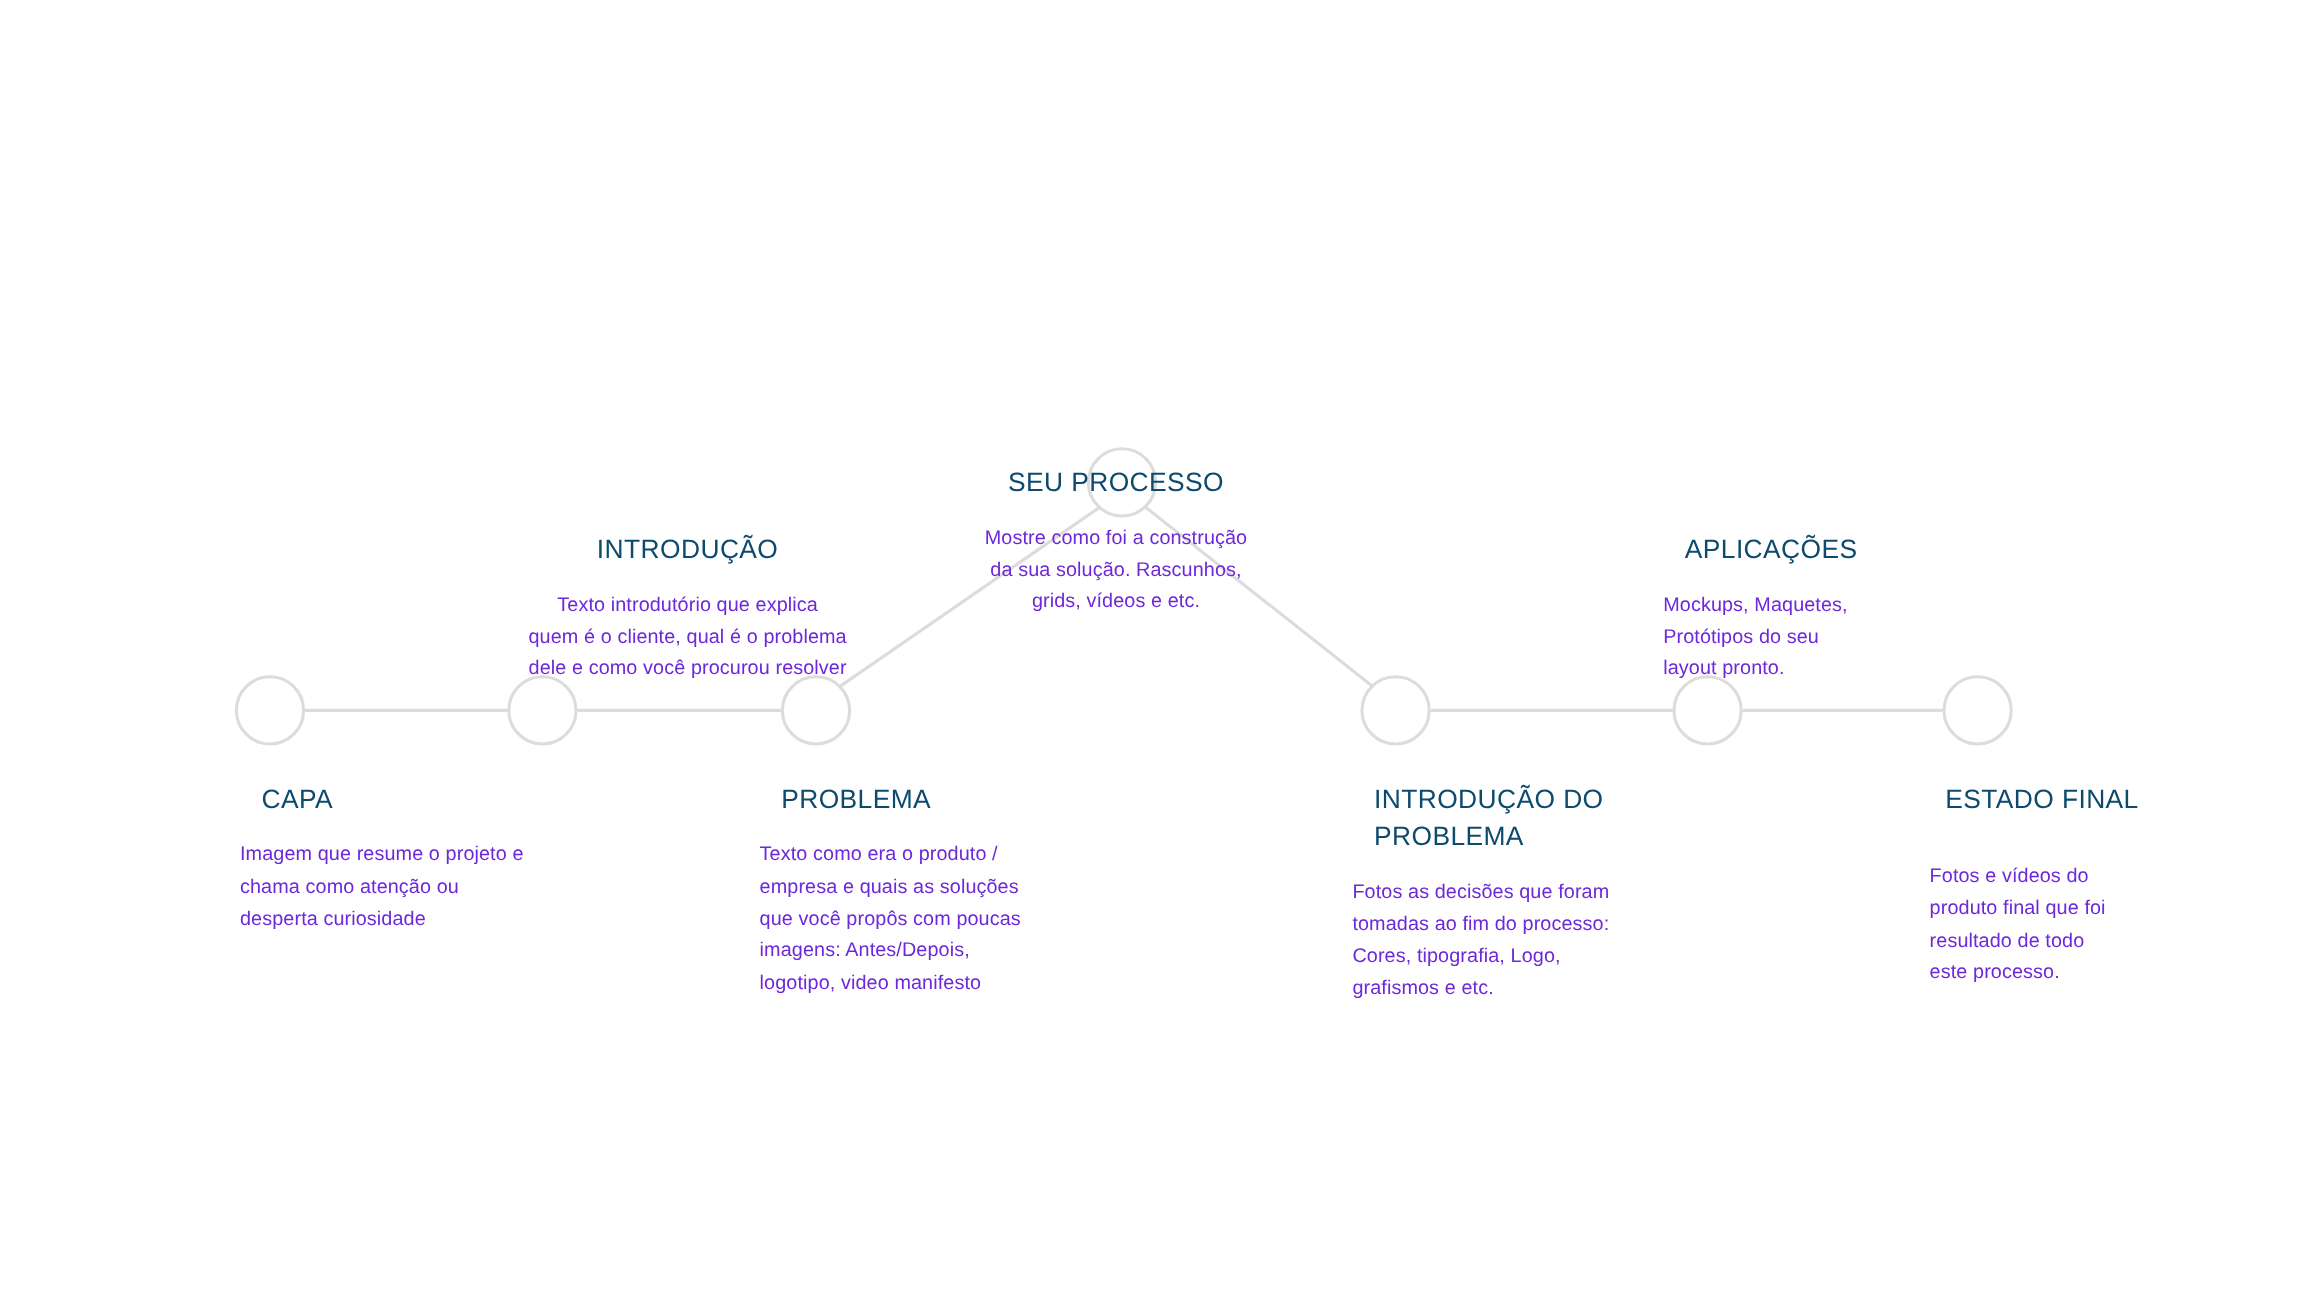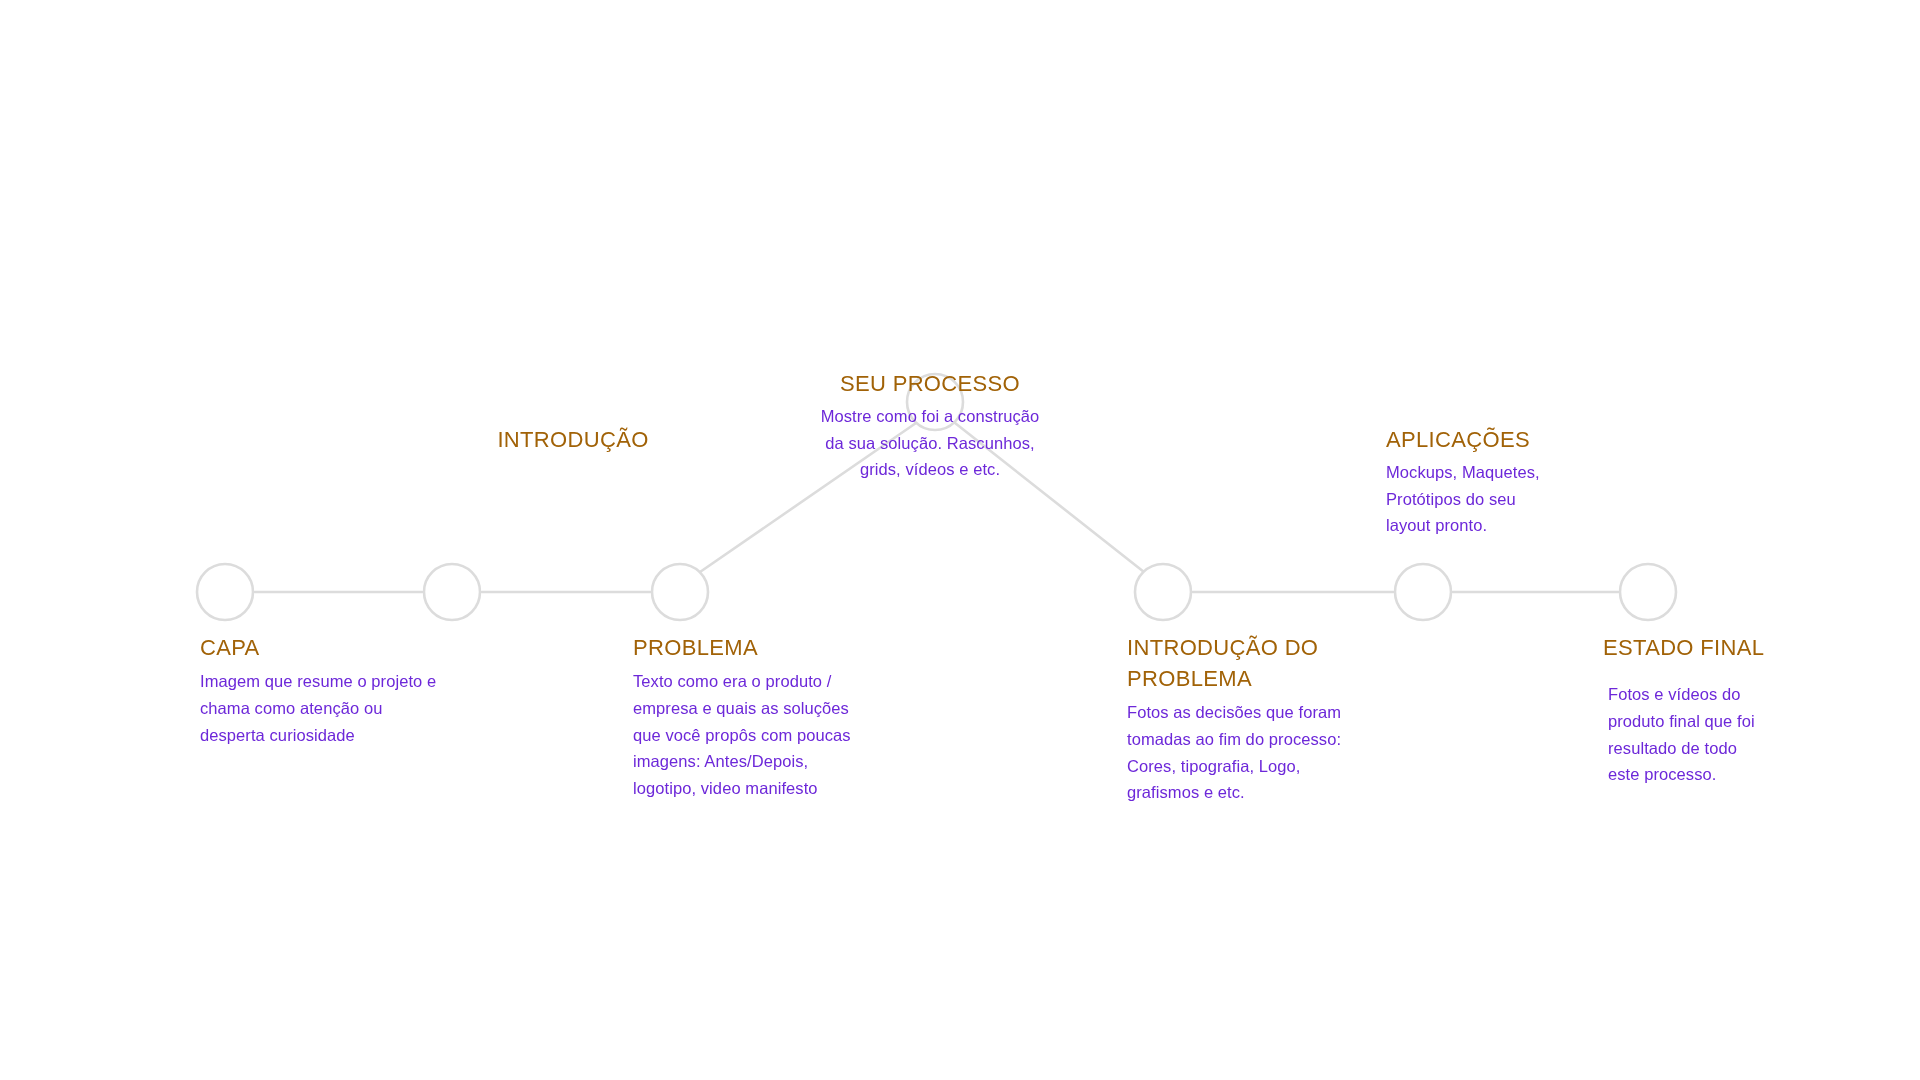--- a/index.html
+++ b/index.html
@@ -29,25 +29,25 @@
     top: 0;
     width: 1920px;
     height: 1080px;
   }
 
   
   .step {
     position: absolute;
   }
   .step-title {
-    margin: 0;
+    margin: 18px;
     font-size: 22px;
     font-weight: 500;
     letter-spacing: 0.015em;
-    color: #a16207;
+    color: #0c4a6e;
     line-height: 1.42;
     text-transform: none;
     white-space: pre-line;
   }
   .step-desc {
     margin: 0;
     font-size: 16.5px;
     font-weight: 400;
     color: #6d28d9;
     line-height: 1.615;
@@ -71,21 +71,21 @@
   
   #step-capa        { left: 200px;  top: 632px; width: 300px; }
   #step-introducao  { left: 413px;  top: 433px; width: 320px; text-align: center; }
   #step-problema    { left: 633px;  top: 632px; width: 270px; }
   #step-processo    { left: 780px;  top: 247px; width: 300px; }
   #step-resolucao   { left: 1127px; top: 632px; width: 270px; }
   #step-aplicacoes  { left: 1386px; top: 433px; width: 230px; }
   #step-final       { left: 1603px; top: 632px; width: 260px; }
 
   #step-final .step-desc {
-    margin-top: 18px;
+    margin-top: 36px;
     margin-left: 5px;
   }
 </style>
 </head>
 <body>
 
 <div id="stage">
 
   <svg id="graph" viewBox="0 0 1920 1080" width="1920" height="1080" xmlns="http://www.w3.org/2000/svg">
 
@@ -111,20 +111,23 @@
 
   <div class="step below" id="step-capa">
     <div class="step-title">CAPA</div>
     <div class="step-desc">Imagem que resume o projeto e
 chama como atenção ou
 desperta curiosidade</div>
   </div>
 
   <div class="step above" id="step-introducao" style="top: 423.82px;">
     <div class="step-title">INTRODUÇÃO</div>
+    <div class="step-desc">Texto introdutório que explica
+quem é o cliente, qual é o problema
+dele e como você procurou resolver</div>
   </div>
 
   <div class="step below" id="step-problema">
     <div class="step-title">PROBLEMA</div>
     <div class="step-desc">Texto como era o produto /
 empresa e quais as soluções
 que você propôs com poucas
 imagens: Antes/Depois,
 logotipo, video manifesto</div>
   </div>

